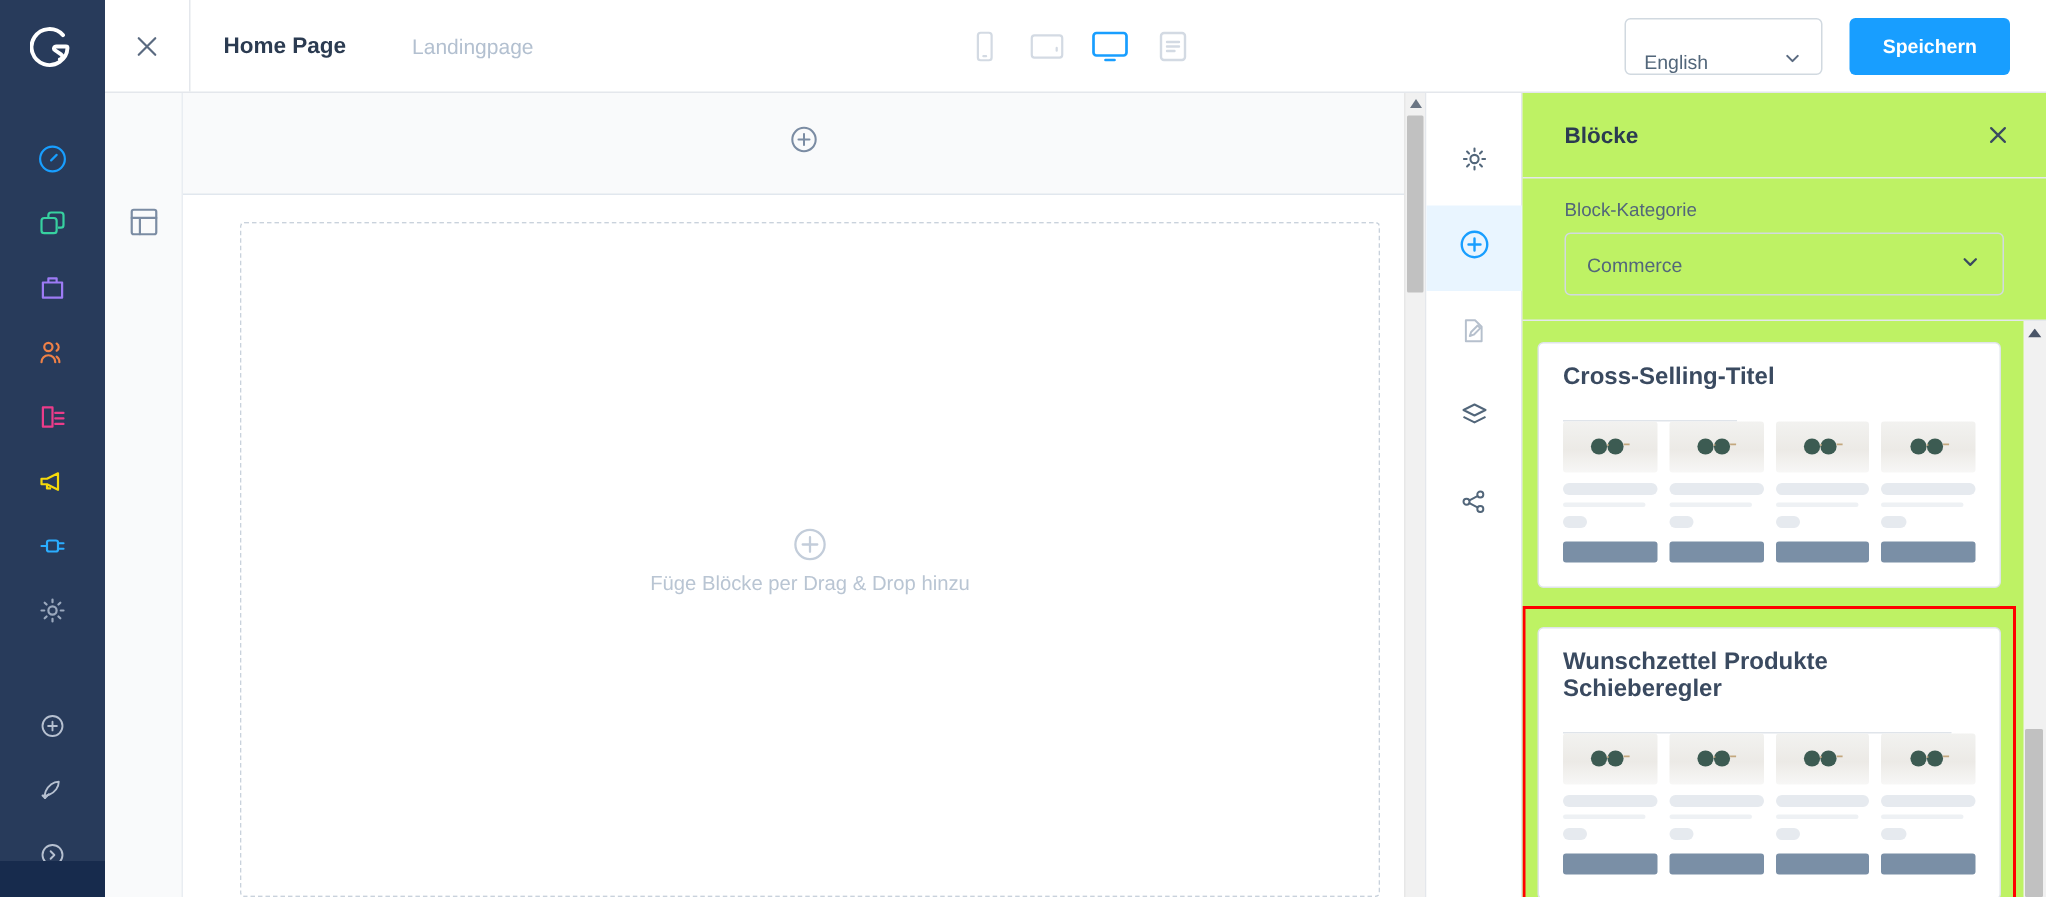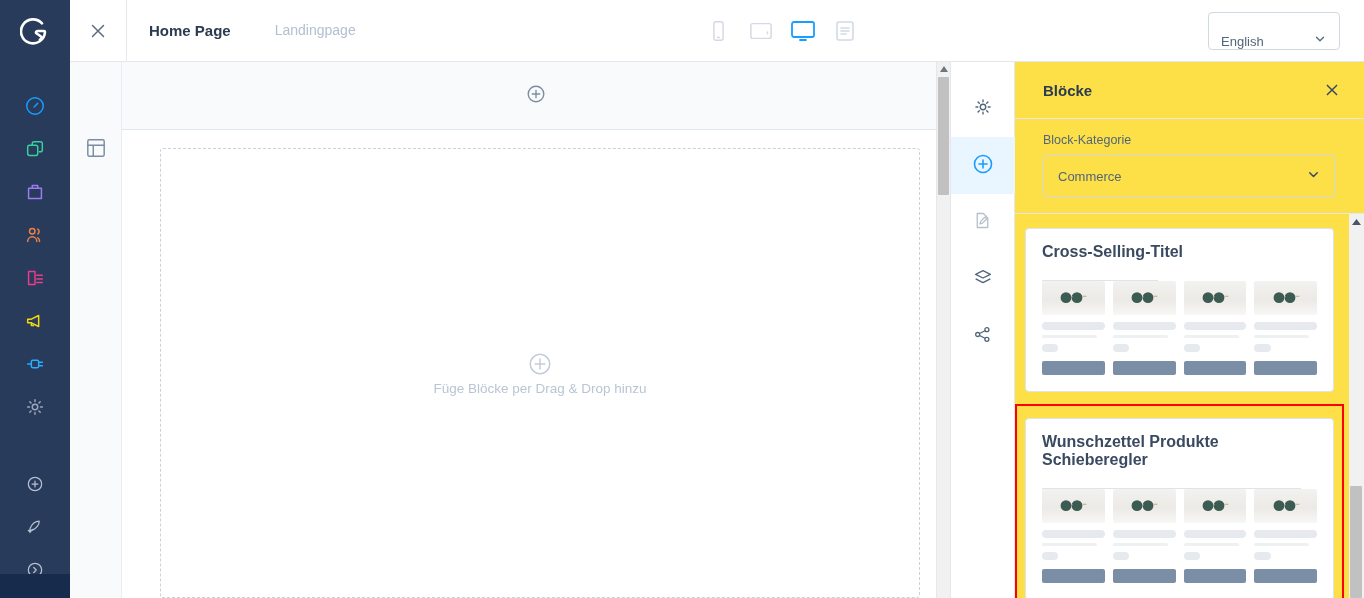--- a/index.html
+++ b/index.html
@@ -36,21 +36,21 @@
 
   
   .topbar {
     height: 62px; background: #fff; border-bottom: 1px solid #e4e7ec;
     display: flex; align-items: center; flex: 0 0 62px;
   }
   .close-btn {
     width: 57px; height: 61px; display: flex; align-items: center;
     justify-content: center; border-right: 1px solid #e4e7ec; cursor: pointer;
   }
-  .crumbs { display: flex; align-items: flex-start; gap: 12px; padding-left: 22px; }
+  .crumbs { display: flex; align-items: flex-end; gap: 12px; padding-left: 22px; }
   .crumb-main { font-size: 15px; font-weight: bold; color: #2b3b51; }
   .crumb-sub { font-size: 14px; color: #b3c0d0; margin-left: 32px; }
   .devices { display: flex; align-items: center; gap: 16px; margin-left: auto; }
   .dev-btn { width: 26px; height: 26px; display: flex; align-items: center;
              justify-content: center; cursor: pointer; }
   .topbar-right { margin-left: auto; display: flex; align-items: center;
                   gap: 18px; padding-right: 24px; }
   .lang-select {
     width: 132px; height: 38px; border: 1px solid #d1d9e0; border-radius: 4px;
     display: flex; align-items: flex-end; padding: 0 12px; cursor: pointer;
@@ -108,21 +108,21 @@
     width: 64px; background: #fff; border-right: 1px solid #e4e7ec;
     padding-top: 18px; display: flex; flex-direction: column; align-items: center;
     flex: 0 0 64px;
   }
   .panel-rail-item {
     width: 64px; height: 57px; display: flex; align-items: center;
     justify-content: center; cursor: pointer;
   }
   .panel-rail-item.active { background: #e9f5ff; }
   .panel-body { flex: 1; display: flex; flex-direction: column;
-                background: #fde047; position: relative; min-width: 0; }
+                background: #bef264; position: relative; min-width: 0; }
   .panel-head {
     height: 57px; display: flex; align-items: center; padding: 0 22px 0 28px;
     border-bottom: 1px solid #e4e7ec; flex: 0 0 57px;
   }
   .panel-title { font-size: 15px; font-weight: bold; color: #2b3b51; }
   .panel-close { margin-left: auto; cursor: pointer; display: flex; }
   .panel-filter { padding: 14px 28px 16px 28px; border-bottom: 1px solid #e4e7ec; }
   .filter-label { font-size: 12.5px; color: #52667a; margin-bottom: 8px; }
   .filter-select {
     height: 42px; border: 1px solid #d1d9e0; border-radius: 4px;
@@ -303,20 +303,21 @@
 
       <div class="topbar-right">
         <div class="lang-select">
           <span>English</span>
           <span class="chev">
             <svg width="14" height="14" viewBox="0 0 16 16" fill="none" stroke="#5a6a80" stroke-width="1.6">
               <path d="M4 6l4 4 4-4" stroke-linecap="round" stroke-linejoin="round"></path>
             </svg>
           </span>
         </div>
+        <button class="save-btn">Speichern</button>
       </div>
     </div>
 
     <div class="body-row">
 
       <div class="canvas-wrap">
         <div class="canvas-rail">
           <div class="canvas-rail-icon">
             <svg width="20" height="20" viewBox="0 0 22 22" fill="none" stroke="#7b8ca3" stroke-width="1.6">
               <rect x="2" y="2" width="18" height="18" rx="1.5"></rect>

